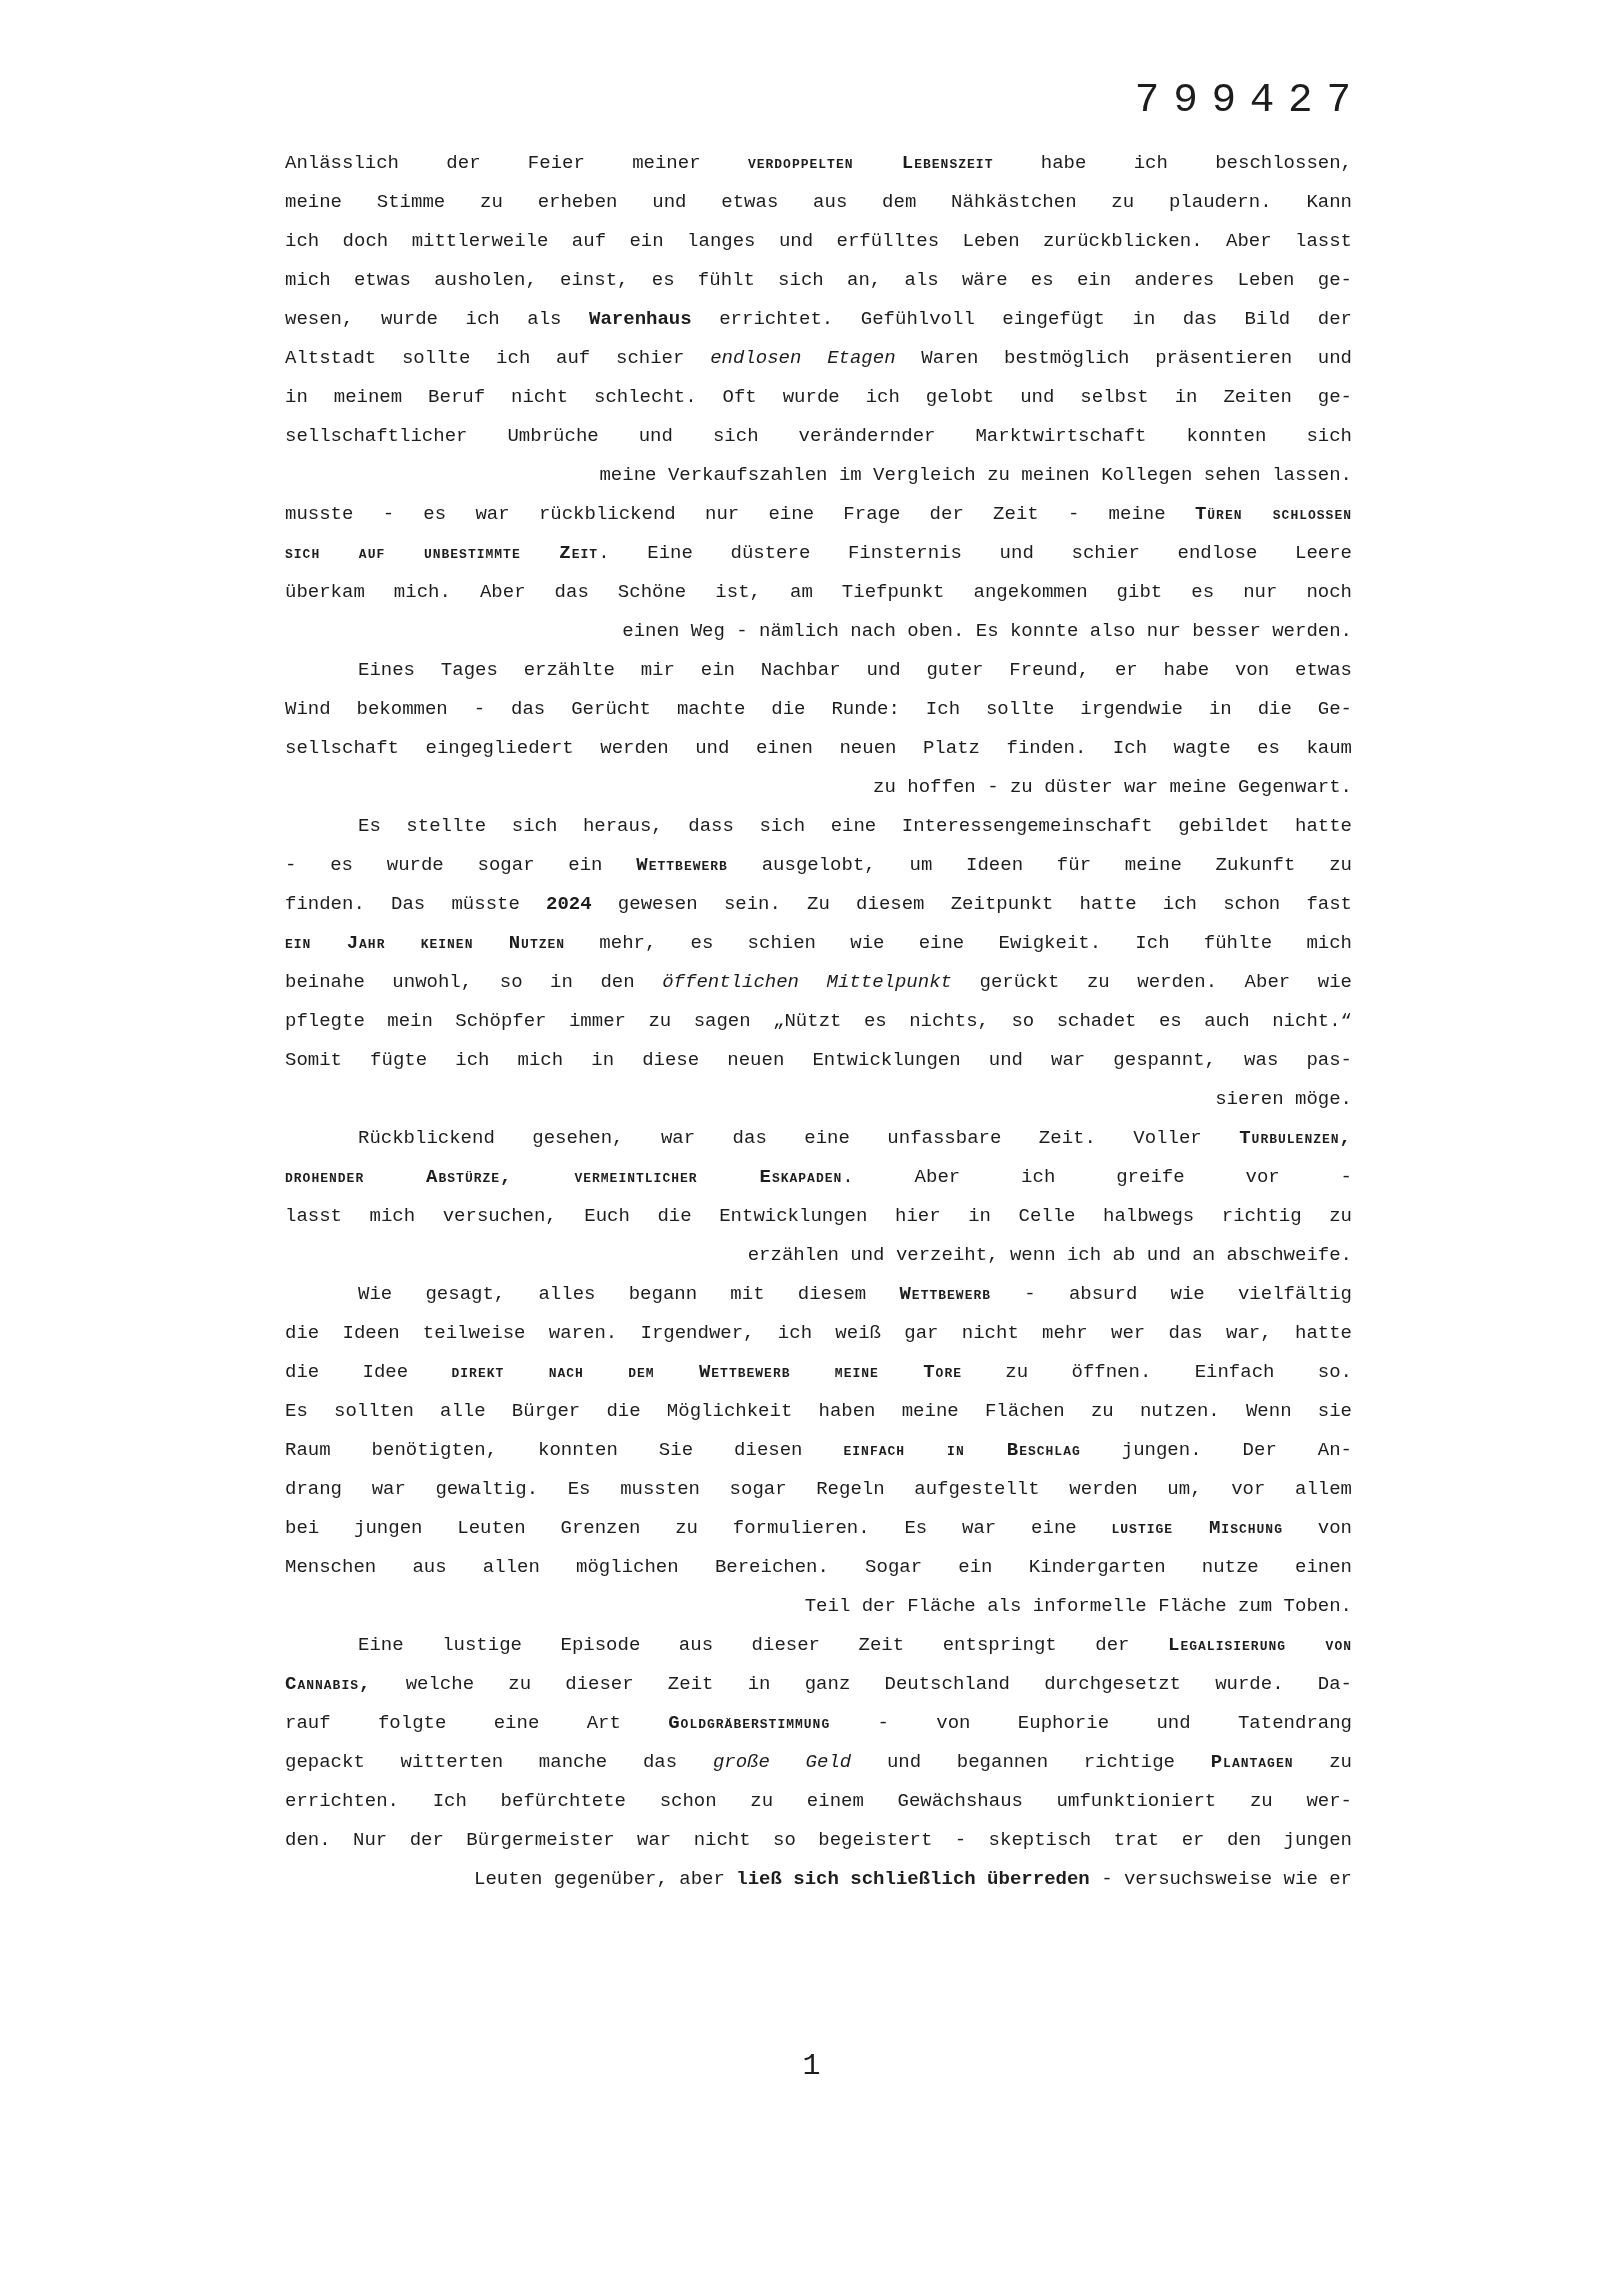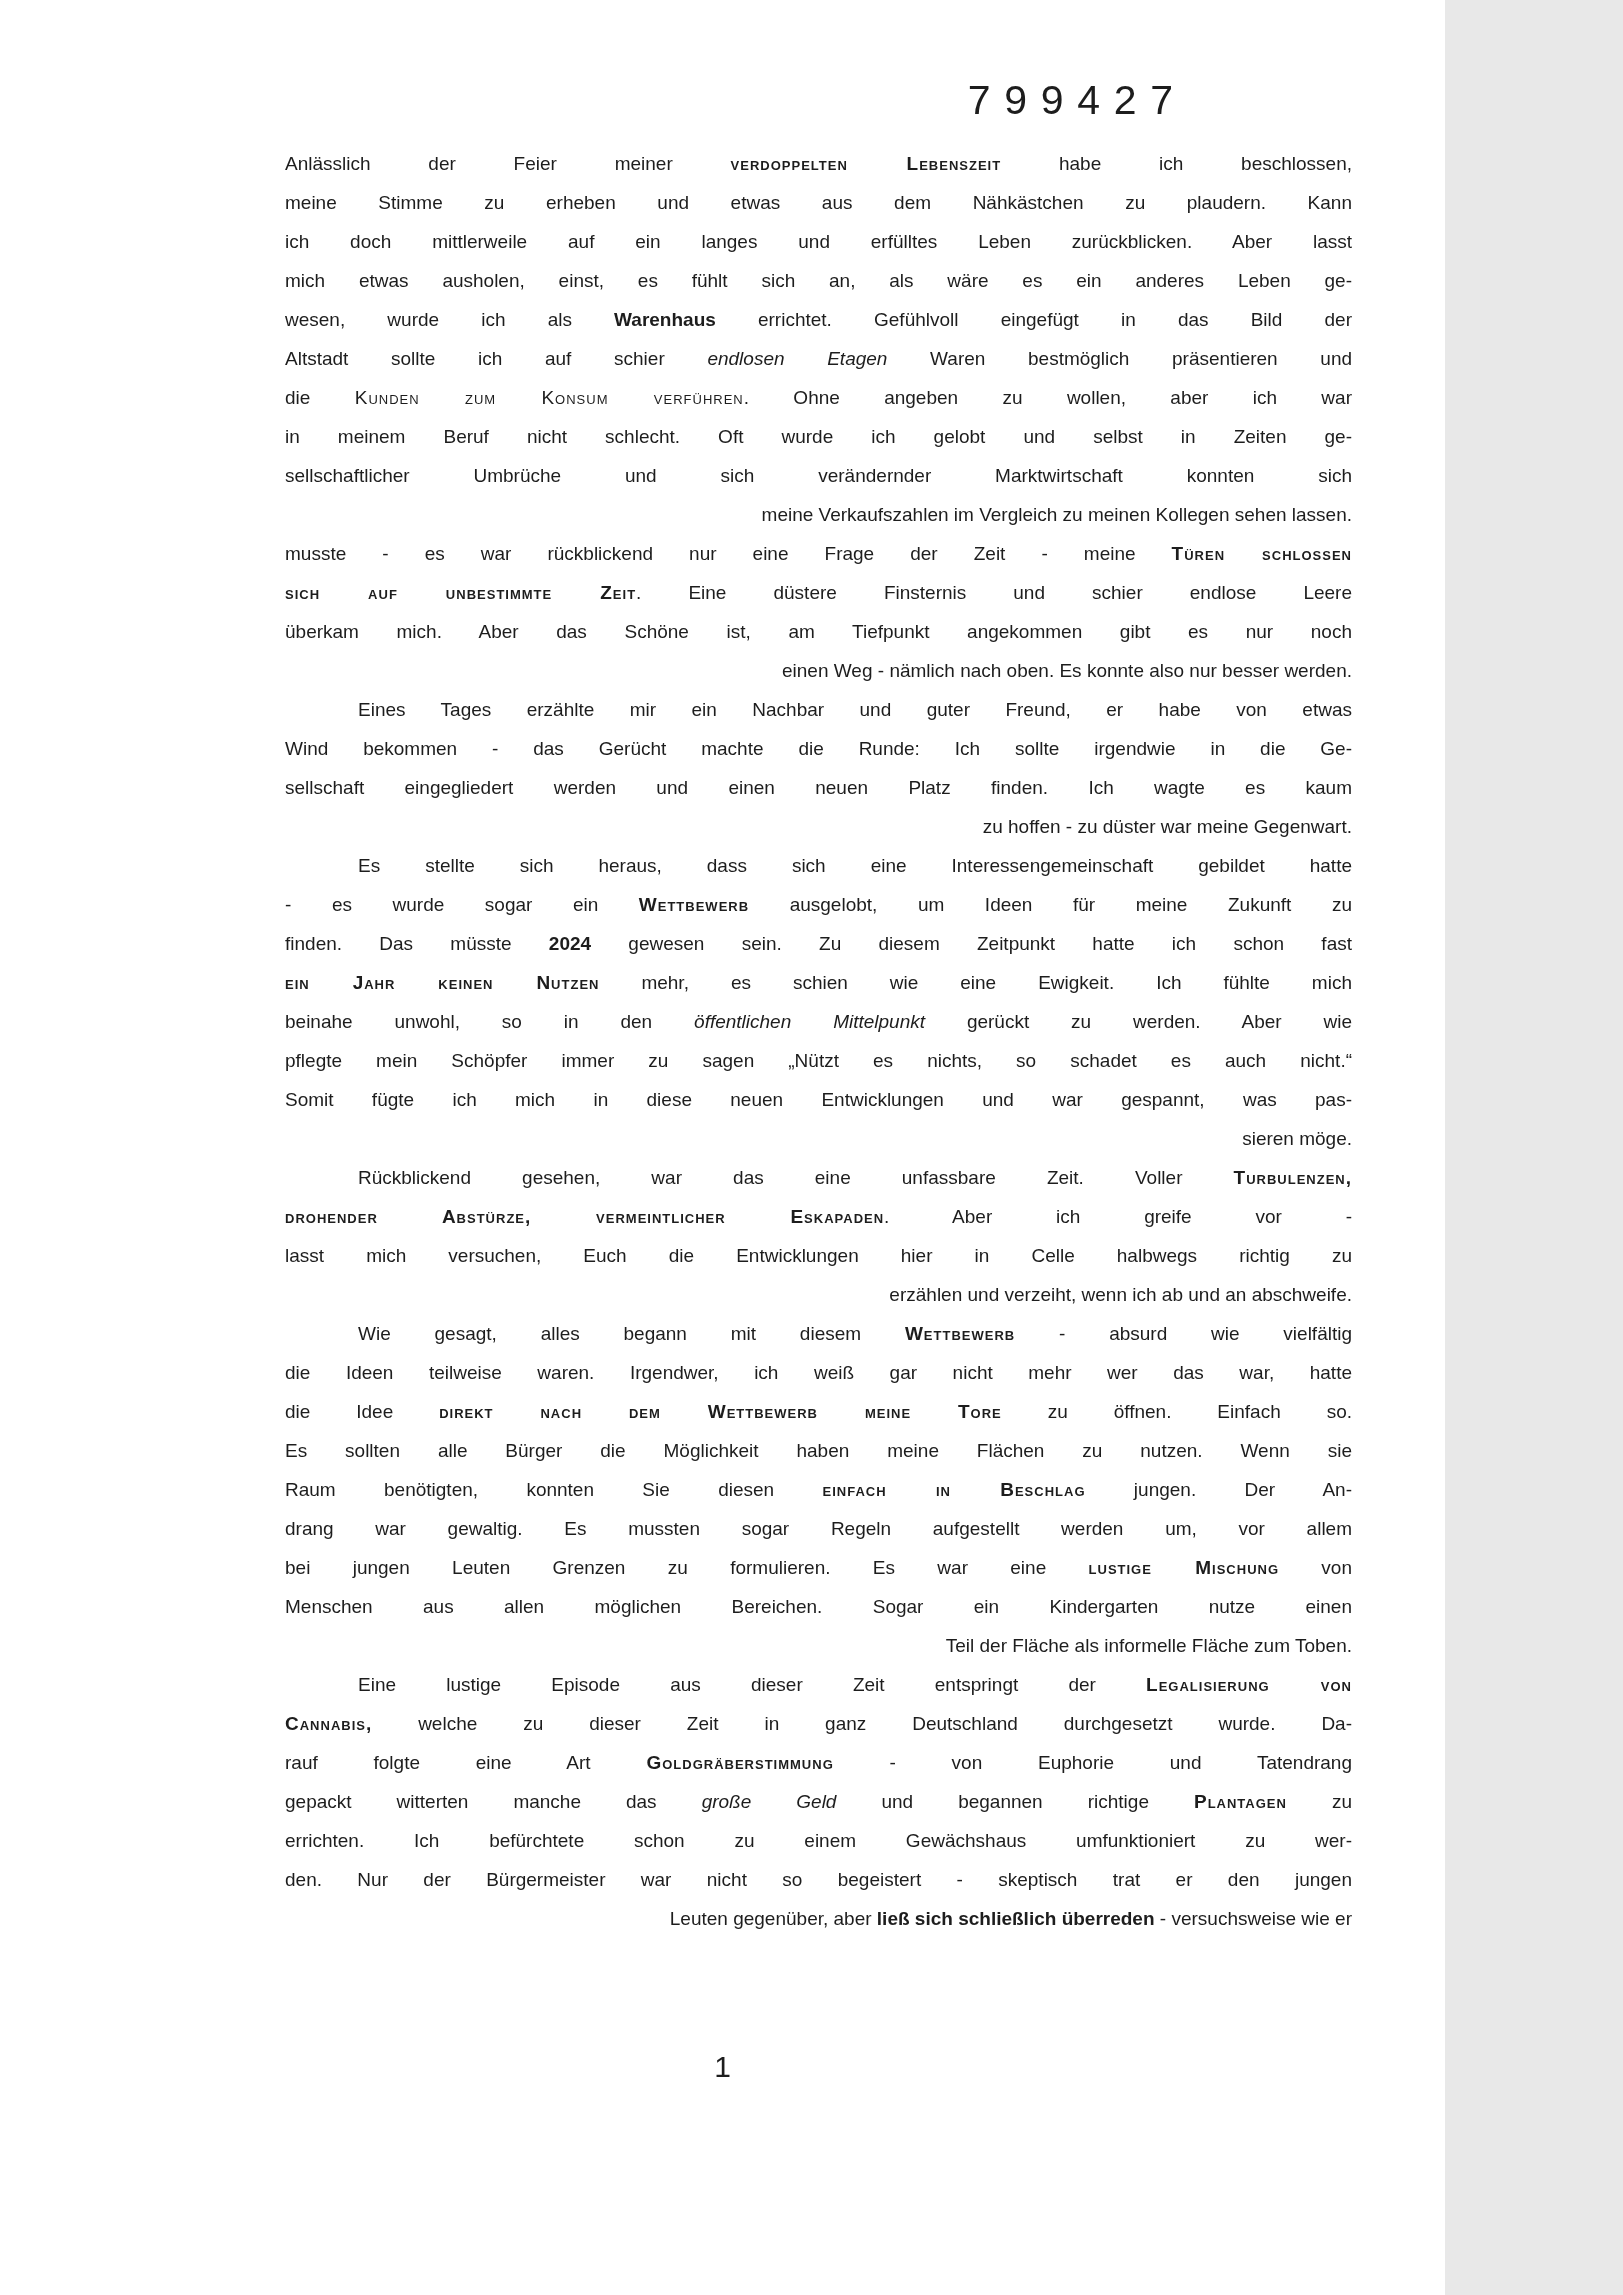--- a/index.html
+++ b/index.html
@@ -2,24 +2,24 @@
 <html style="font-size:10.5px"><head>
 <meta charset="utf-8">
 <style>
   html, body {
     margin: 0;
     padding: 0;
     background: #e8e8e8;
   }
   .page {
     position: relative;
-    width: 1445px;
+    width: 1623px;
     height: 2295px;
     background: #ffffff;
-    font-family: Liberation Sans, sans-serif;
+    font-family: Liberation Mono, monospace;
     color: #1d1d1d;
     overflow: hidden;
   }
   .doc-number {
     position: absolute;
     top: 77px;
     right: 272px;
     font-size: 41px;
     letter-spacing: 13.7px;
     margin-right: -13.7px;
@@ -66,21 +66,20 @@
 <div class="page" style="background: rgb(255, 255, 255); color: rgb(29, 29, 29);">
   <div class="doc-number">799427</div>
 
   <div class="body-text">
       <div class="line line-just"><span>Anlässlich der Feier meiner </span><span class="seg-bsc">verdoppelten Lebenszeit</span><span> habe ich beschlossen,</span></div>
       <div class="line line-just"><span>meine Stimme zu erheben und etwas aus dem Nähkästchen zu plaudern. Kann</span></div>
       <div class="line line-just"><span>ich doch mittlerweile auf ein langes und erfülltes Leben zurückblicken. Aber lasst</span></div>
       <div class="line line-just"><span>mich etwas ausholen, einst, es fühlt sich an, als wäre es ein anderes Leben ge-</span></div>
       <div class="line line-just"><span>wesen, wurde ich als </span><span class="seg-b">Warenhaus</span><span> errichtet. Gefühlvoll eingefügt in das Bild der</span></div>
       <div class="line line-just"><span>Altstadt sollte ich auf schier </span><span class="seg-i">endlosen Etagen</span><span> Waren bestmöglich präsentieren und</span></div>
-      <div class="line line-just"><span>die </span><span class="seg-sc">Kunden zum Konsum verführen</span><span>. Ohne angeben zu wollen, aber ich war</span></div>
       <div class="line line-just"><span>in meinem Beruf nicht schlecht. Oft wurde ich gelobt und selbst in Zeiten ge-</span></div>
       <div class="line line-just"><span>sellschaftlicher Umbrüche und sich verändernder Marktwirtschaft konnten sich</span></div>
       <div class="line line-last"><span>meine Verkaufszahlen im Vergleich zu meinen Kollegen sehen lassen.</span></div>
       <div class="line line-just"><span>musste - es war rückblickend nur eine Frage der Zeit - meine </span><span class="seg-bsc">Türen schlossen</span></div>
       <div class="line line-just"><span class="seg-bsc">sich auf unbestimmte Zeit</span><span>. Eine düstere Finsternis und schier endlose Leere</span></div>
       <div class="line line-just"><span>überkam mich. Aber das Schöne ist, am Tiefpunkt angekommen gibt es nur noch</span></div>
       <div class="line line-last"><span>einen Weg - nämlich nach oben. Es konnte also nur besser werden.</span></div>
       <div class="line line-just indent"><span>Eines Tages erzählte mir ein Nachbar und guter Freund, er habe von etwas</span></div>
       <div class="line line-just"><span>Wind bekommen - das Gerücht machte die Runde: Ich sollte irgendwie in die Ge-</span></div>
       <div class="line line-just"><span>sellschaft eingegliedert werden und einen neuen Platz finden. Ich wagte es kaum</span></div>

